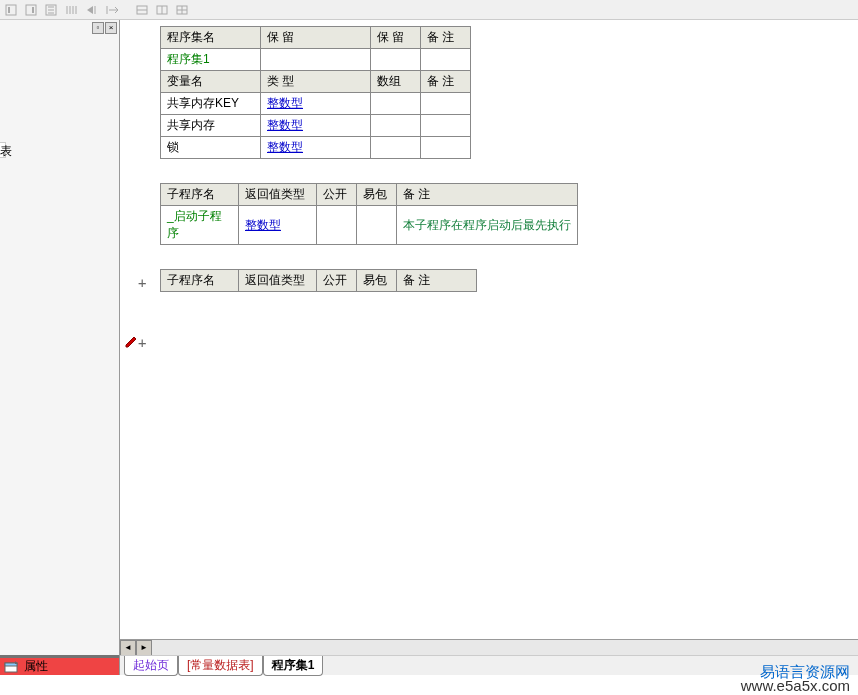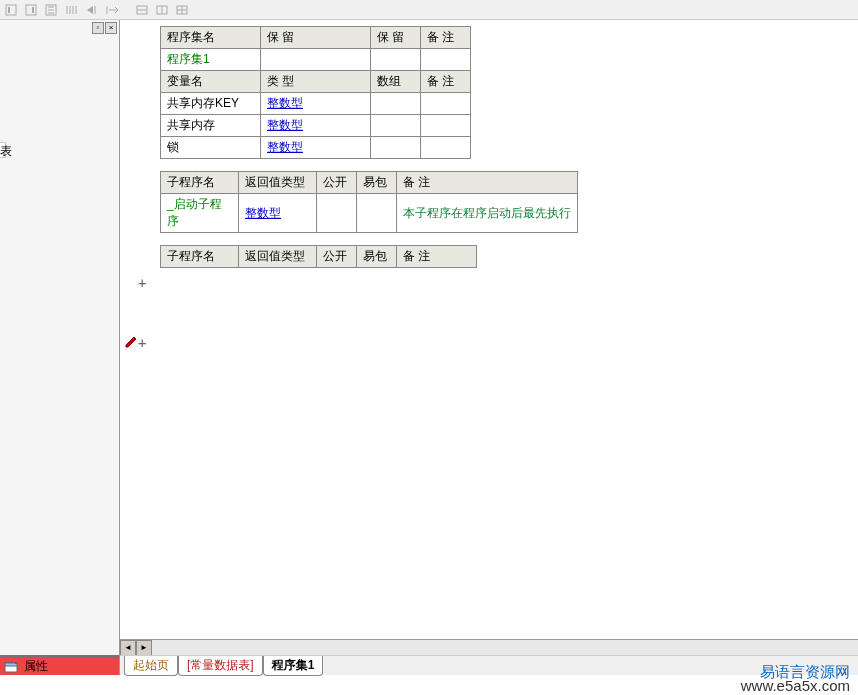--- a/index.html
+++ b/index.html
@@ -9,34 +9,34 @@
 .main { display: flex; height: 655px; }
 .left-panel { width: 120px; border-right: 1px solid #999; display: flex; flex-direction: column; background: #f5f5f5; }
 .left-panel-top { flex: 1; position: relative; }
 .panel-controls { position: absolute; top: 2px; right: 2px; display: flex; }
 .panel-btn { width: 12px; height: 12px; border: 1px solid #888; background: #e0e0e0; margin-left: 1px; font-size: 8px; text-align: center; line-height: 10px; cursor: pointer; }
 .left-stub { position: absolute; left: 0; top: 122px; width: 6px; height: 16px; background: #fff; border: 1px solid #ccc; border-left: none; }
 .right-area { flex: 1; display: flex; flex-direction: column; position: relative; }
 .editor { flex: 1; padding: 6px 0 0 40px; overflow: auto; background: #fff; position: relative; }
 .row-marker { position: absolute; left: 18px; color: #666; font-size: 14px; font-family: monospace; }
 .pencil-icon { position: absolute; left: 4px; width: 14px; height: 14px; }
-table.grid { border-collapse: collapse; margin-bottom: 12px; }
+table.grid { border-collapse: collapse; margin-bottom: 24px; }
 table.grid td, table.grid th { border: 1px solid #888; padding: 2px 6px; height: 22px; text-align: left; font-weight: normal; vertical-align: middle; }
 table.grid th { background: #e8e8e0; }
 .link-green { color: #008000; }
 .link-blue { color: #0000cc; text-decoration: underline; cursor: pointer; }
 .annotation { color: #15803d; }
 .cursor-cell { position: relative; }
 .text-cursor { display: inline-block; width: 1px; height: 14px; background: #000; vertical-align: middle; }
 .hscroll { height: 16px; display: flex; border-top: 1px solid #999; background: #e0e0e0; }
 .hscroll-btn { width: 16px; height: 16px; background: #d4d0c8; border: 1px solid #888; font-size: 8px; text-align: center; line-height: 14px; cursor: pointer; }
 .hscroll-track { flex: 1; background: #e8e8e8; }
 .bottom-tabs { height: 20px; display: flex; align-items: flex-start; padding-left: 4px; background: #f0f0f0; border-top: 1px solid #ccc; }
 .tab { border: 1px solid #888; border-top: none; padding: 1px 8px; margin-right: 0; background: #fff; cursor: pointer; border-radius: 0 0 4px 4px; }
-.tab.inactive { color: #a16207; }
+.tab.inactive { color: #6d28d9; }
 .tab.data { color: #b91c1c; }
 .tab.active { font-weight: bold; background: #fff; }
 .left-bottom { height: 20px; border-top: 3px solid #737373; display: flex; align-items: center; padding: 0 4px; background: #ef4444; }
 .prop-icon { width: 16px; height: 14px; margin-right: 4px; display: inline-block; }
 .watermark { position: absolute; right: 8px; bottom: 2px; text-align: right; font-size: 15px; line-height: 14px; }
 .watermark .line1 { color: #0066cc; }
 .watermark .line2 { color: #333; }
 .col-name { width: 100px; }
 .col-type { width: 110px; }
 .col-arr { width: 50px; }

